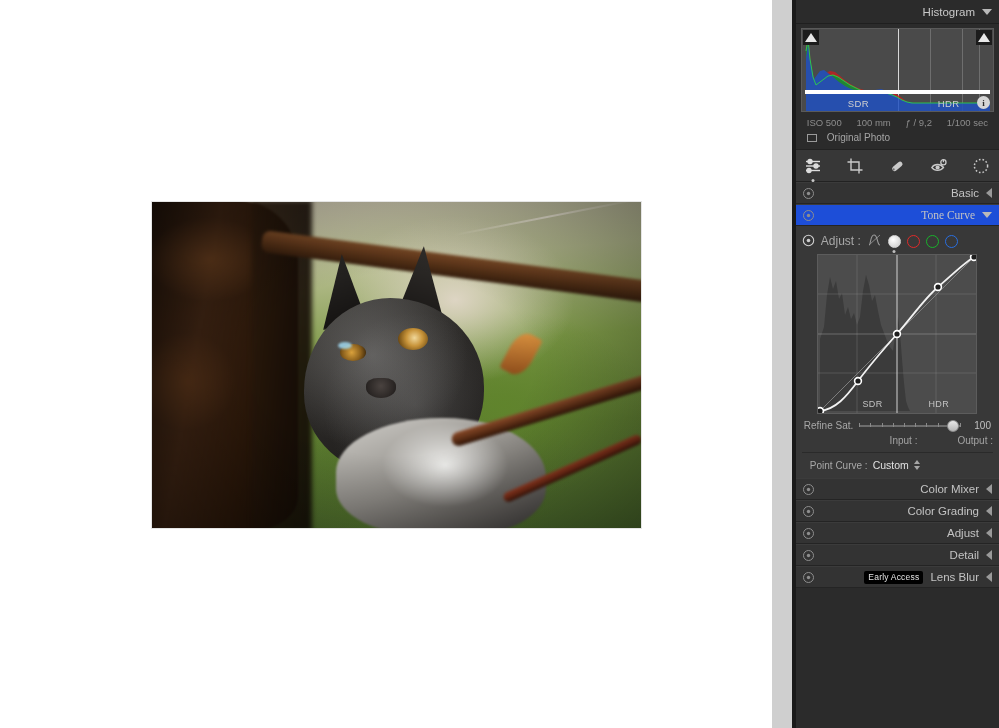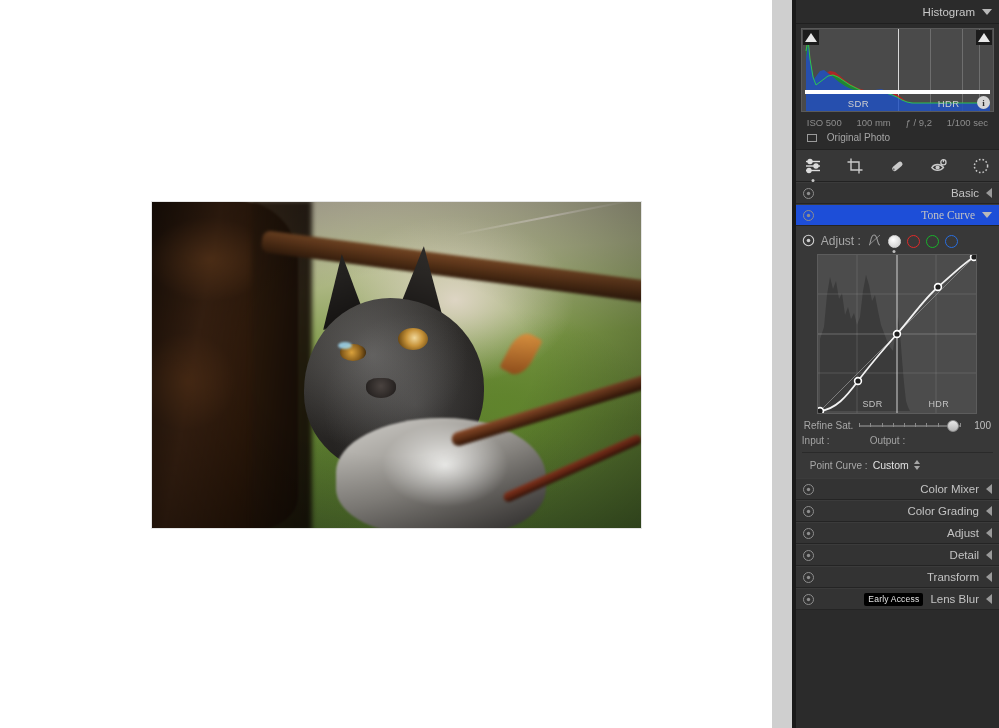--- a/index.html
+++ b/index.html
@@ -259,21 +259,21 @@
     position:absolute; left:0; right:0; top:5px; height:2px; background:#6d6d6d;
   }
   .slider .ticks { position:absolute; left:0; right:0; top:3px; height:6px; }
   .slider .ticks i { position:absolute; top:0; width:1px; height:4px; background:#8a8a8a; }
   .slider .knob {
     position:absolute; top:0px; width:12px; height:12px; border-radius:50%;
     background:linear-gradient(180deg,#e8e8e8,#b6b6b6); border:1px solid #8d8d8d;
   }
   .sat-row .val { font-size:10px; color:#c0c0c0; width:24px; text-align:right; }
   .io-row {
-    display:flex; justify-content:flex-start; gap:40px; font-size:10px;
+    display:flex; justify-content:flex-end; gap:40px; font-size:10px;
     color:#a3a3a3; padding:3px 0 6px 0;
   }
   .pc-sep { height:1px; background:#2a2a2a; }
   .pc-row {
     background:#383838; display:flex; align-items:center; gap:5px;
     padding:6px 6px 7px 14px; font-size:10px; color:#a8a8a8;
   }
   .pc-row .v { color:#e0e0e0; font-size:10.5px; }
   .stepper { display:flex; flex-direction:column; gap:2px; }
   .stepper i {
@@ -558,29 +558,20 @@
       <span class="spacer"></span>
       <span class="name">Detail</span>
       <span class="tri-left"></span>
     </div>
     <div class="sec">
       <span class="eye"><svg width="13" height="13" viewBox="0 0 13 13" fill="none" stroke="#8e8e8e" stroke-width="1">
             <circle cx="6.5" cy="6.5" r="5"></circle>
             <circle cx="6.5" cy="6.5" r="1.7" fill="#8e8e8e" stroke="none"></circle>
           </svg></span>
       <span class="spacer"></span>
-      <span class="name">Transform</span>
-      <span class="tri-left"></span>
-    </div>
-    <div class="sec">
-      <span class="eye"><svg width="13" height="13" viewBox="0 0 13 13" fill="none" stroke="#8e8e8e" stroke-width="1">
-            <circle cx="6.5" cy="6.5" r="5"></circle>
-            <circle cx="6.5" cy="6.5" r="1.7" fill="#8e8e8e" stroke="none"></circle>
-          </svg></span>
-      <span class="spacer"></span>
       <span class="badge">Early Access</span>
       <span class="name">Lens Blur</span>
       <span class="tri-left"></span>
     </div>
 
     <div class="panel-rest"></div>
   </div>
 </div>
 
 </body></html>

